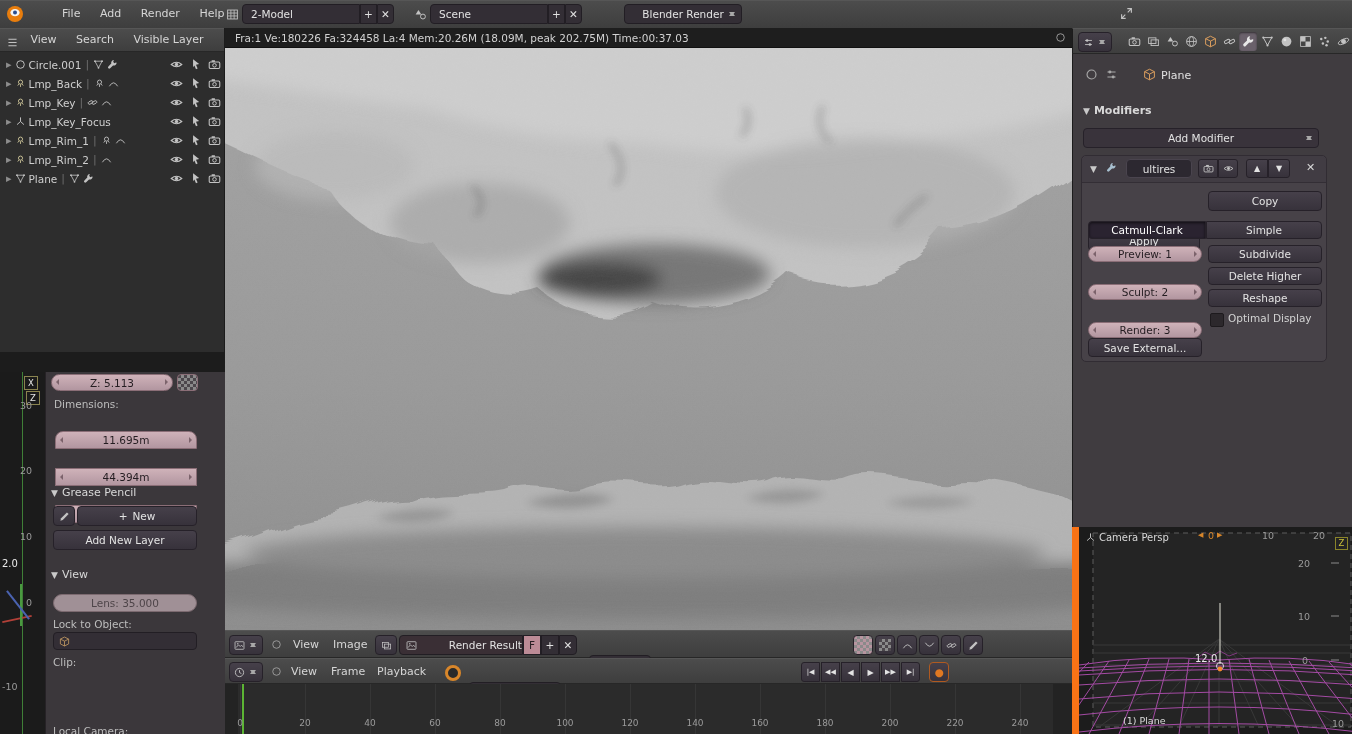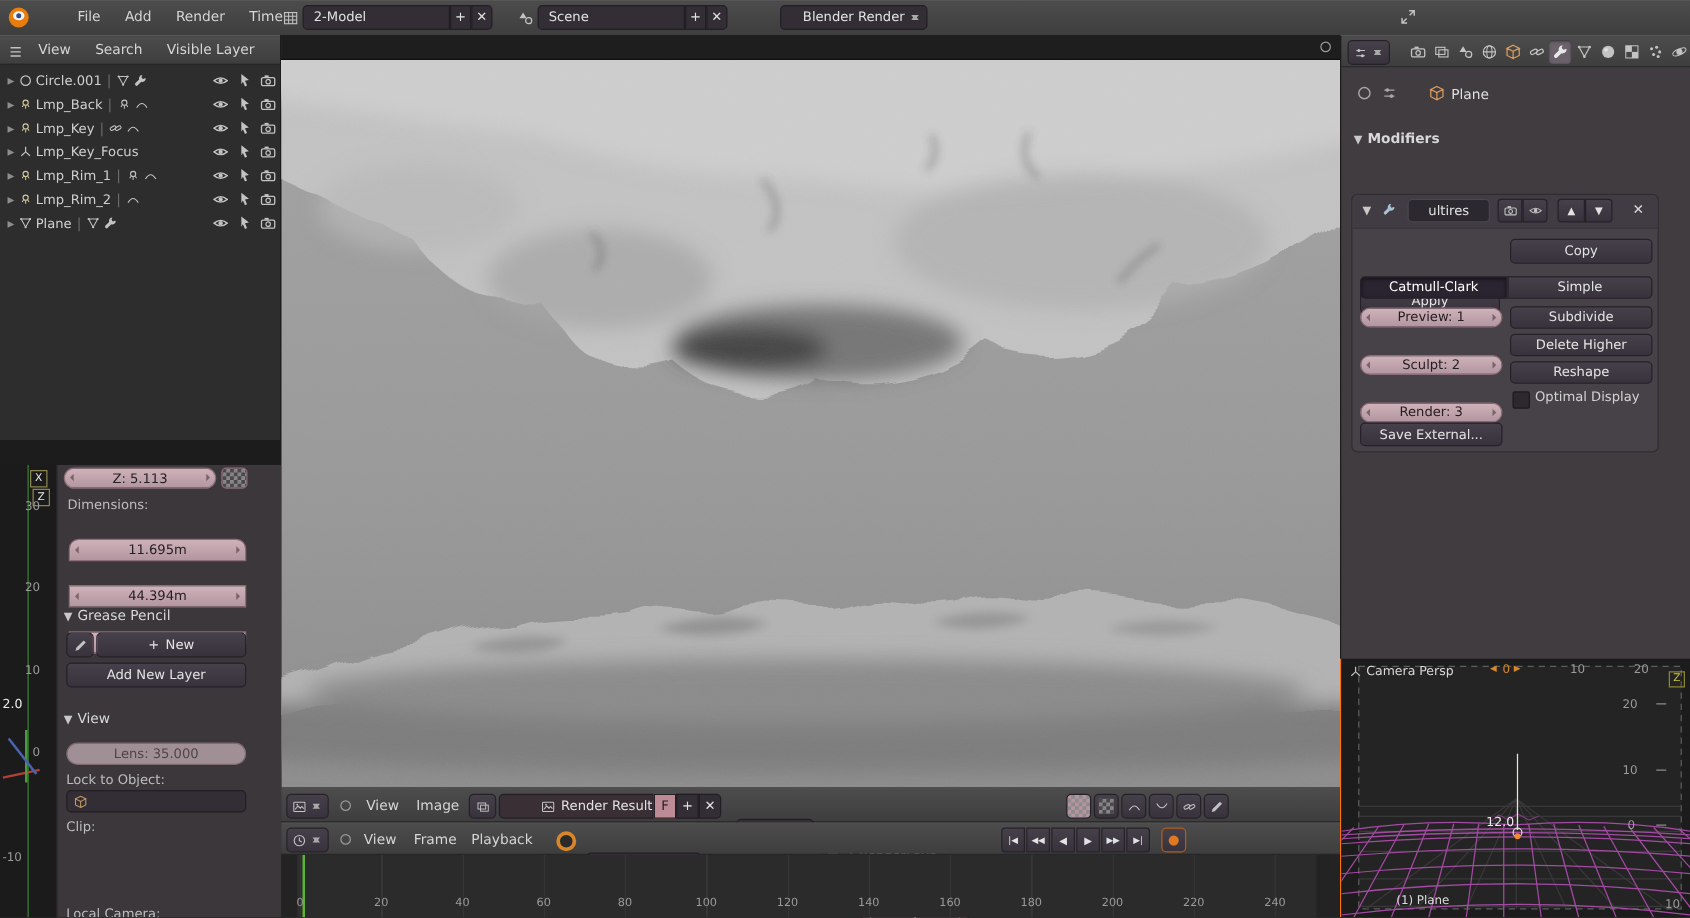--- a/index.html
+++ b/index.html
@@ -158,21 +158,21 @@
   <div class="abs hdrbar" style="left:0;top:0;width:1352px;height:27px;">
     <svg class="abs" style="left:6px;top:4px;width:18px;height:18px;" viewBox="0 0 18 18">
         <circle cx="9" cy="9" r="8" fill="#e87d0d"></circle>
         <ellipse cx="9" cy="7.6" rx="4.6" ry="3.6" fill="#f4f4f4"></ellipse>
         <circle cx="9" cy="7.6" r="2" fill="#2a4d8f"></circle>
       </svg>
     <span class="abs" style="left:54px;top:2px;">
       <span class="mi">File</span>
       <span class="mi">Add</span>
       <span class="mi">Render</span>
-      <span class="mi">Time</span>
+      <span class="mi">Help</span>
     </span>
     <span class="abs" style="left:226px;top:3px;display:flex;align-items:center;gap:0;">
       <svg class="ic">
           <use href="#s-grid"></use>
         </svg>
       <span class="fld" style="width:118px;height:20px;margin-left:3px;border-radius:4px 0 0 4px;justify-content:flex-start;padding-left:8px;">
           <span>2-Model</span>
         </span>
       <span class="fld" style="width:17px;height:20px;border-radius:0;">+</span>
       <span class="fld" style="width:17px;height:20px;border-radius:0 4px 4px 0;">✕</span>
@@ -429,20 +429,21 @@
             <use href="#s-cube"></use>
           </svg>
         </span>
       <span class="lbl abs" style="left:7px;top:284px;">Clip:</span>
 
       <span class="lbl abs" style="left:7px;top:353px;">Local Camera:</span>
     </div>
   </div>
 
   <div class="abs" style="left:225px;top:28px;width:847px;height:20px;background:#1e1e1e;border-bottom:1px solid #111;display:flex;align-items:center;box-sizing:border-box;">
+    <span style="padding-left:10px;font-size:10.5px;color:#d2d2d2;">Fra:1  Ve:180226 Fa:324458 La:4 Mem:20.26M (18.09M, peak 202.75M) Time:00:37.03</span>
     <svg class="ic sm abs" style="right:6px;top:4px;color:#9a9a9a;">
         <use href="#s-pin"></use>
       </svg>
   </div>
 
   <div class="abs" style="left:225px;top:48px;width:847px;height:582px;overflow:hidden;">
     <svg width="100%" height="100%" viewBox="0 0 847 582" preserveAspectRatio="none">
       <defs>
         <filter id="blur8" x="-30%" y="-30%" width="160%" height="160%">
             <feGaussianBlur stdDeviation="8"></feGaussianBlur>
@@ -509,21 +510,21 @@
     <svg class="ic sm abs" style="left:46px;top:8px;color:#9a9a9a;">
         <use href="#s-pin"></use>
       </svg>
     <span class="mi abs" style="left:60px;top:3px;">View</span>
     <span class="mi abs" style="left:100px;top:3px;">Image</span>
     <span class="dkbtn abs" style="left:150px;top:4px;width:22px;height:20px;">
         <svg class="ic sm">
           <use href="#s-layers"></use>
         </svg>
       </span>
-    <span class="fld abs" style="left:174px;top:4px;width:124px;height:20px;background:#3a2f35;justify-content:flex-end;gap:5px;padding-left:6px;border-radius:4px 0 0 4px;">
+    <span class="fld abs" style="left:174px;top:4px;width:124px;height:20px;background:#3a2f35;justify-content:space-between;gap:5px;padding-left:6px;border-radius:4px 0 0 4px;">
         <svg class="ic sm">
           <use href="#s-img"></use>
         </svg>
         <span>Render Result</span>
       </span>
     <span class="fld abs" style="left:298px;top:4px;width:18px;height:20px;background:#bc8b96;color:#2a2024;border-radius:0;">F</span>
     <span class="fld abs" style="left:316px;top:4px;width:18px;height:20px;border-radius:0;">+</span>
     <span class="fld abs" style="left:334px;top:4px;width:18px;height:20px;border-radius:0 4px 4px 0;">✕</span>
     <span class="fld dd abs" style="left:364px;top:4px;width:62px;height:20px;">
         <span>Slot 1</span>
@@ -690,20 +691,23 @@
     <svg class="ic abs" style="left:32px;top:14px;color:#a8a8a8;">
         <use href="#s-props"></use>
       </svg>
     <svg class="ic abs" style="left:70px;top:14px;color:#dd9f5f;">
         <use href="#s-cube"></use>
       </svg>
     <span class="abs" style="left:88px;top:15px;color:#e0e0e0;">Plane</span>
 
     <span class="abs" style="left:10px;top:50px;"><span class="tri">▼</span><span class="seclbl" style="font-weight:bold;">Modifiers</span></span>
 
+    <span class="dkbtn dd abs" style="left:10px;top:74px;width:236px;height:20px;background:#39333b;">
+        <span>Add Modifier</span>
+      </span>
 
     <div class="abs" style="left:8px;top:101px;width:246px;height:207px;background:#474248;border:1px solid #312c33;border-radius:5px;box-sizing:border-box;">
       <div class="abs" style="left:0;top:0;width:100%;height:26px;background:#413c43;border-bottom:1px solid #332e35;border-radius:5px 5px 0 0;">
         <span class="tri abs" style="left:8px;top:8px;">▼</span>
         <svg class="ic sm abs" style="left:24px;top:6px;color:#a8c0d0;">
             <use href="#s-wrench"></use>
           </svg>
         <span class="fld abs" style="left:44px;top:3px;width:66px;height:19px;background:#2c2830;border-color:#4a444e;">
             <span>ultires</span>
           </span>
@@ -752,21 +756,21 @@
           <span>Reshape</span>
         </span>
       <span class="abs" style="left:128px;top:157px;width:12px;height:12px;background:#2c282c;border:1px solid #1d1a1d;border-radius:2px;"></span>
       <span class="abs" style="left:146px;top:156px;color:#d2d2d2;font-size:10.5px;">Optimal Display</span>
       <span class="dkbtn abs" style="left:6px;top:182px;width:114px;height:19px;">
           <span>Save External...</span>
         </span>
     </div>
   </div>
 
-  <div class="abs" style="left:1072px;top:527px;width:280px;height:207px;background:#1c1c1c;border-left:1px solid #f97316;box-sizing:border-box;overflow:hidden;">
+  <div class="abs" style="left:1072px;top:527px;width:280px;height:207px;background:#1c1c1c;border-left:7px solid #f97316;box-sizing:border-box;overflow:hidden;">
     <svg width="280" height="207" viewBox="0 0 280 207">
       <rect width="280" height="207" fill="#1c1c1c"></rect>
       <rect x="14" y="6" width="258" height="194" fill="#242424" stroke="#5d5d5d" stroke-width="1" stroke-dasharray="5 4"></rect>
       <g stroke="#383838" stroke-width="1">
         <path d="M140 112 L20 200 M140 112 L60 200 M140 112 L100 200 M140 112 L140 200 M140 112 L180 200 M140 112 L220 200 M140 112 L260 200"></path>
         <path d="M14 118 H272 M14 126 H272 M14 138 H272 M14 154 H272 M14 176 H272 M14 198 H272"></path>
       </g>
       <g stroke="#b24fb2" stroke-width="1" fill="none" opacity="0.9">
         <path d="M0 138 Q70 127 140 133 Q210 127 280 138"></path>
         <path d="M0 148 Q140 137 280 148"></path>

